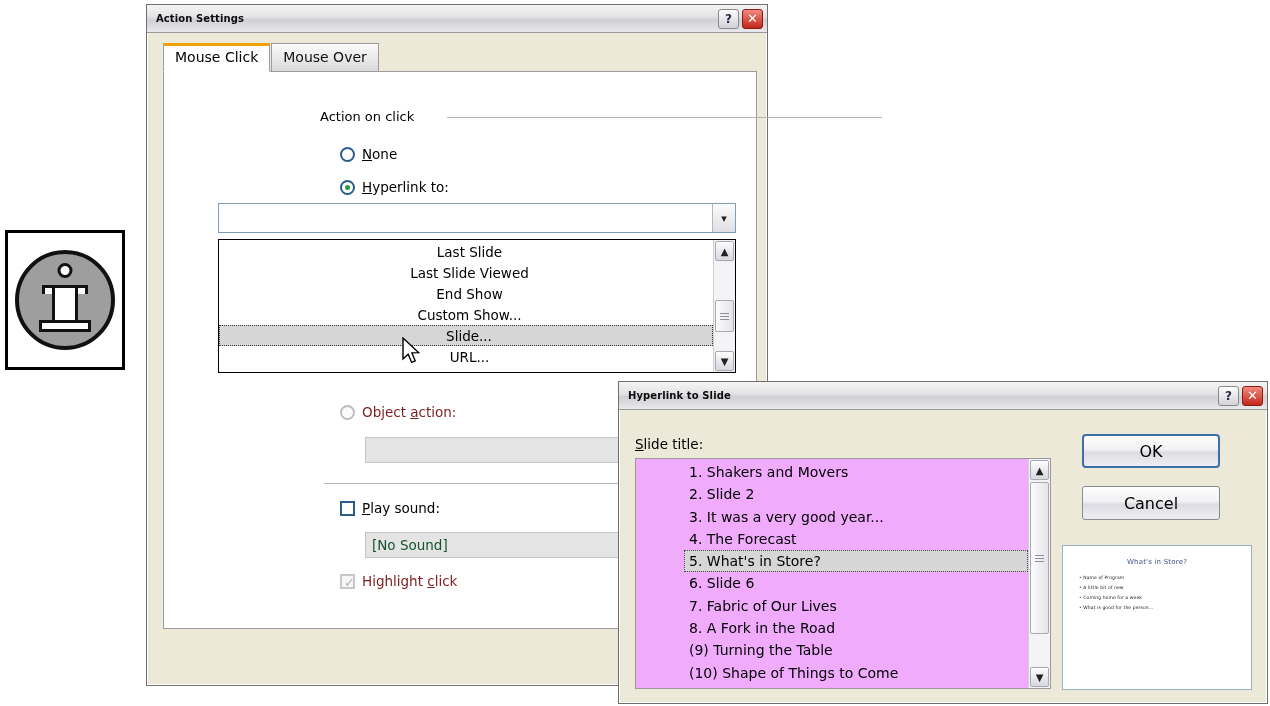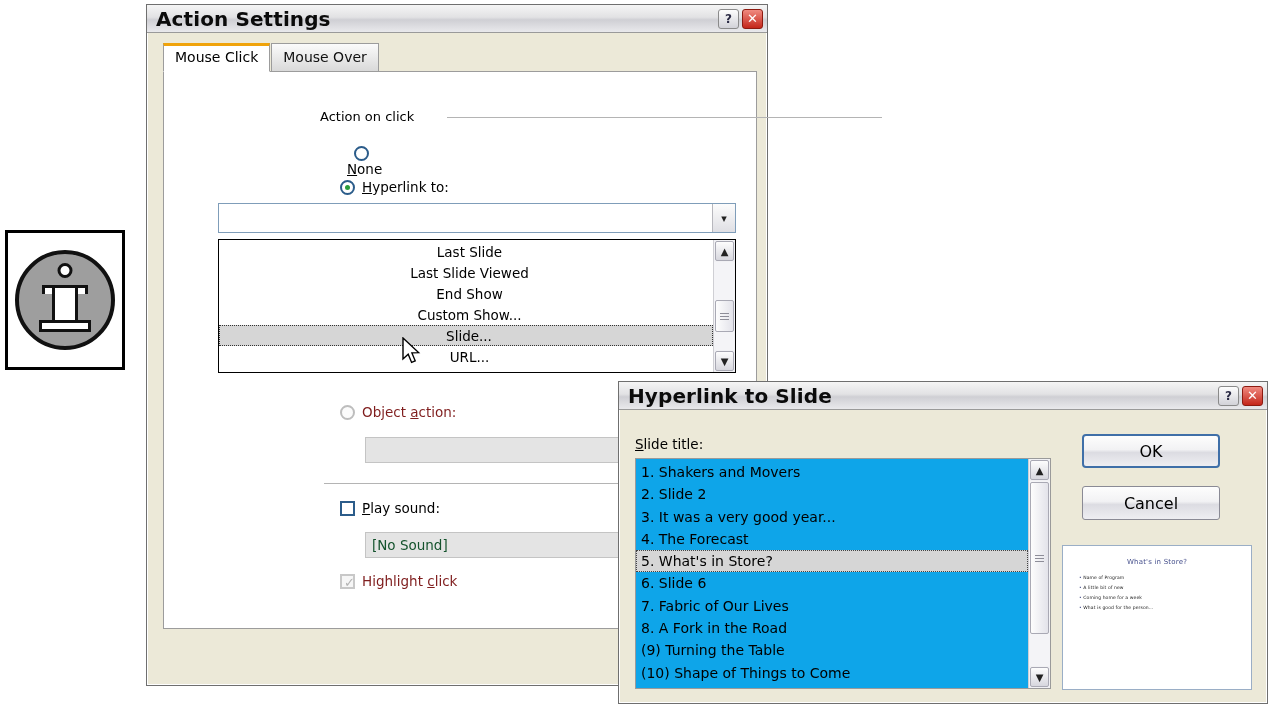--- a/index.html
+++ b/index.html
@@ -57,21 +57,21 @@
   }
   .titlebar{
     height:28px;
     background:linear-gradient(to bottom,#f5f5f5 0%,#e2e2e4 45%,#cfcfd4 55%,#e9e9ec 100%);
     border-bottom:1px solid #9a9a9a;
     display:flex;align-items:center;
     padding:0 4px 0 9px;
     box-sizing:border-box;
   }
   .titlebar .title{
-    font-weight:bold;font-size:20px;color:#0b0b0b;
+    font-weight:bold;font-size:10px;color:#0b0b0b;
     letter-spacing:0.1px;flex:1;
     white-space:nowrap;overflow:hidden;
     font-family:"DejaVu Sans","Liberation Sans",sans-serif;
   }
   .tbtn{
     width:21px;height:20px;margin-left:3px;
     border:1px solid #8a8a8a;border-radius:3px;
     display:flex;align-items:center;justify-content:center;
     font-size:12px;font-weight:bold;line-height:1;
     box-sizing:border-box;
@@ -201,22 +201,22 @@
     border:1px solid #8a8a95;border-radius:3px;
     display:flex;align-items:center;justify-content:center;
     font-size:16px;color:#000;box-sizing:border-box;
   }
   .btn.default{
     border:2px solid #3f6fa8;border-radius:4px;
   }
 
   
   .listbox{
-    border:1px solid #9a9a9a;background:#0ea5e9;
-    box-sizing:border-box;display:flex;overflow:hidden;
+    border:1px solid #9a9a9a;background:#f0abfc;
+    box-sizing:border-box;display:flex;overflow:hidden;padding-left:48px;
   }
   .listbox .items{flex:1;padding-top:2px;}
   .litem{
     font-size:14px;line-height:22.3px;padding-left:5px;white-space:nowrap;
   }
   .litem.sel{background:#d6d6d6;border:1px dotted #444;padding-left:4px;line-height:20.3px;}
 
   
   .thumb{
     background:#fff;border:1px solid #9aaec6;box-sizing:border-box;
@@ -259,21 +259,21 @@
   <div class="tabstrip">
     <div class="tab active">Mouse Click</div>
     <div class="tab inactive">Mouse Over</div>
   </div>
 
   <div class="tabpanel"></div>
 
   <div class="grouplabel abs" style="left:173px;top:104px;">Action on click</div>
   <div class="grouprule abs" style="left:300px;top:112px;width:435px;"></div>
 
-  <div class="abs" style="left:193px;top:141px;display:flex;align-items:center;flex-direction:column;">
+  <div class="abs" style="left:193px;top:141px;display:flex;align-items:center;">
     <span class="radio"></span>
     <span class="rowlbl"><span class="u">N</span>one</span>
   </div>
 
   <div class="abs" style="left:193px;top:174px;display:flex;align-items:center;">
     <span class="radio checked"></span>
     <span class="rowlbl"><span class="u">H</span>yperlink to:</span>
   </div>
 
   <div class="abs" style="left:193px;top:247px;display:flex;align-items:center;">

